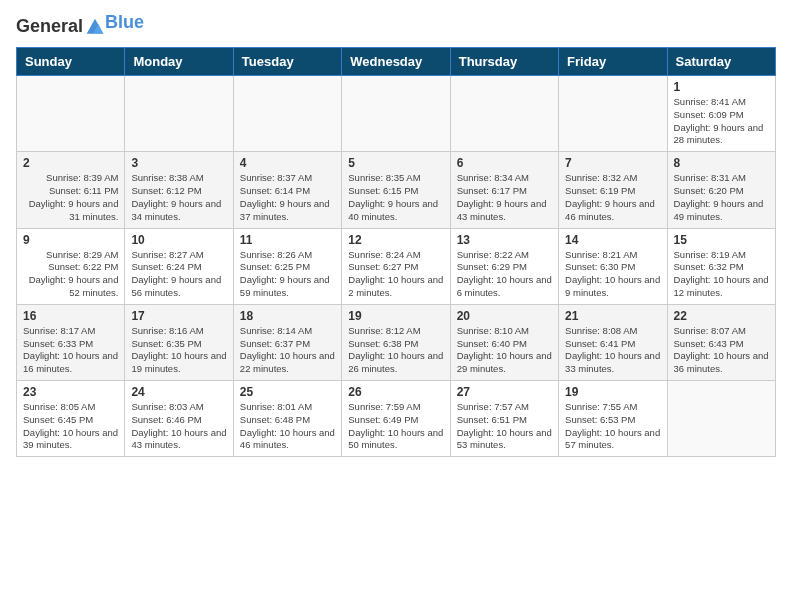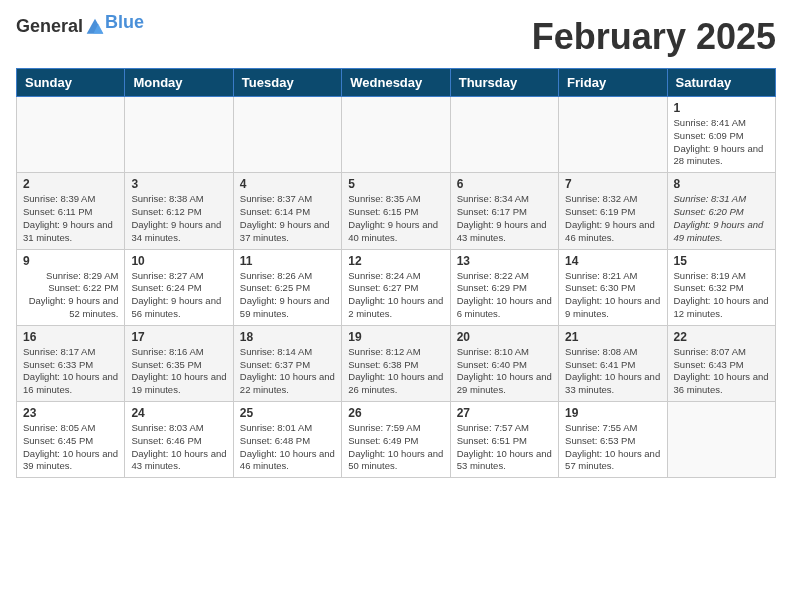--- a/index.html
+++ b/index.html
@@ -102,21 +102,20 @@
         <span class="logo-text-general">General</span>
         <svg class="logo-icon" viewBox="0 0 24 24" fill="#4a90d9">
           <polygon points="12,2 22,20 2,20" fill="#4a90d9"></polygon>
           <polygon points="16,8 22,20 10,20" fill="#5ba8f0" opacity="0.7"></polygon>
         </svg>
       </div>
       <span class="logo-text-blue" style="margin-top:-4px;">Blue</span>
     </div>
   </div>
   <div class="title-section">
-    <div class="month-title">February 2025</div>
   </div>
 </div>
 
 <table class="calendar">
   <thead>
     <tr>
     <th>Sunday</th>
         <th>Monday</th>
         <th>Tuesday</th>
         <th>Wednesday</th>
@@ -136,21 +135,21 @@
         <td>
           <span class="day-number">1</span>
           <div class="day-info" style="white-space: pre-line;">Sunrise: 8:41 AM
 Sunset: 6:09 PM
 Daylight: 9 hours and 28 minutes.</div>
         </td>
       </tr>
       <tr class="row-even">
         <td>
           <span class="day-number">2</span>
-          <div class="day-info" style="white-space: pre-line;">Sunrise: 8:39 AM
+          <div class="day-info" style="white-space: pre-line; text-align: right;">Sunrise: 8:39 AM
 Sunset: 6:11 PM
 Daylight: 9 hours and 31 minutes.</div>
         </td>
         <td>
           <span class="day-number">3</span>
           <div class="day-info" style="white-space: pre-line;">Sunrise: 8:38 AM
 Sunset: 6:12 PM
 Daylight: 9 hours and 34 minutes.</div>
         </td>
         <td>
@@ -172,21 +171,21 @@
 Daylight: 9 hours and 43 minutes.</div>
         </td>
         <td>
           <span class="day-number">7</span>
           <div class="day-info" style="white-space: pre-line;">Sunrise: 8:32 AM
 Sunset: 6:19 PM
 Daylight: 9 hours and 46 minutes.</div>
         </td>
         <td>
           <span class="day-number">8</span>
-          <div class="day-info" style="white-space: pre-line; font-style: italic;">Sunrise: 8:31 AM
+          <div class="day-info" style="white-space: pre-line;">Sunrise: 8:31 AM
 Sunset: 6:20 PM
 Daylight: 9 hours and 49 minutes.</div>
         </td>
       </tr>
       <tr class="row-odd">
         <td>
           <span class="day-number">9</span>
           <div class="day-info" style="white-space: pre-line; text-align: right;">Sunrise: 8:29 AM
 Sunset: 6:22 PM
 Daylight: 9 hours and 52 minutes.</div>

